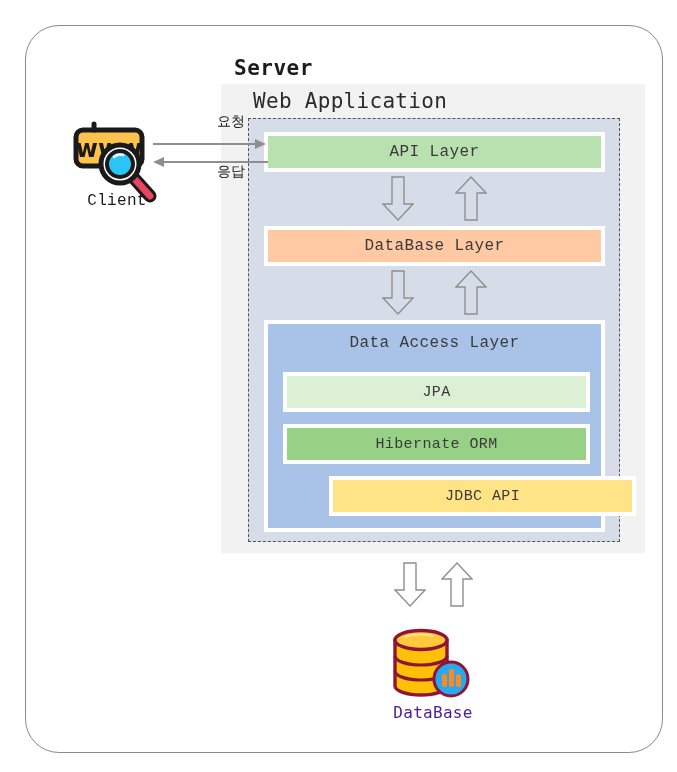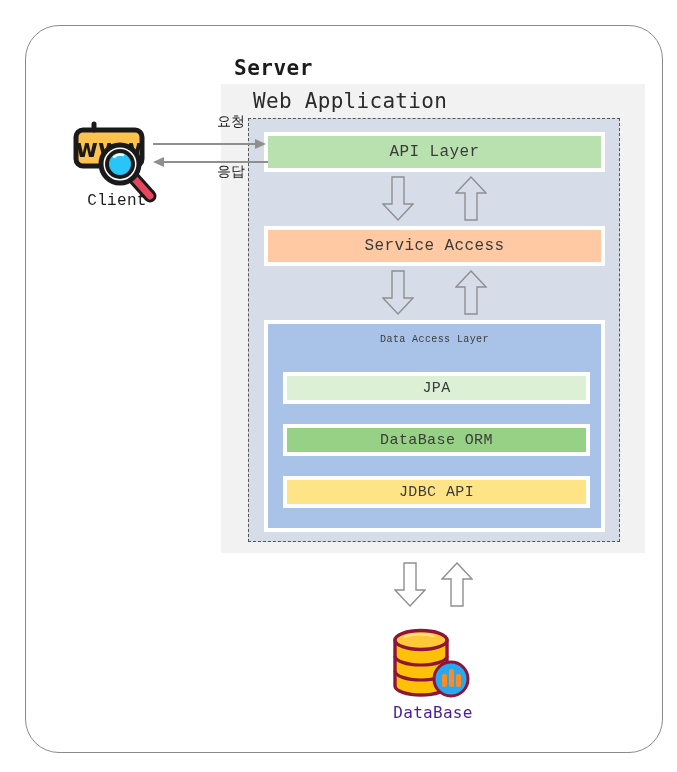--- a/index.html
+++ b/index.html
@@ -90,41 +90,41 @@
   }
   #dal-layer {
     left: 264px; top: 320px; width: 341px; height: 212px;
     background: #a9c3e8;
     display: block;
   }
   #dal-title {
     position: absolute;
     left: 0; right: 0; top: 10px;
     text-align: center;
-    font-size: 10px;
+    font-size: 16px;
     color: #3b3b3b;
     letter-spacing: 0.4px;
   }
   .sublayer {
     position: absolute;
     left: 15px;
     width: 307px;
-    height: 32px;
+    height: 40px;
     box-sizing: border-box;
     border: 4px solid #ffffff;
     display: flex;
     align-items: center;
     justify-content: center;
     font-size: 15px;
     color: #3b3b3b;
     letter-spacing: 0.4px;
   }
   #jpa-box        { top: 48px;  background: #dcf0d6; }
   #hibernate-box  { top: 100px; background: #97d186; }
-  #jdbc-box       { top: 152px; background: #ffe487; }
+  #jdbc-box       { top: 152px; background: #ffe487; margin-left: 46px; }
 
   
   .block-arrow { position: absolute; }
 
   
   #client-group {
     position: absolute;
     left: 62px;
     top: 112px;
     width: 110px;
@@ -180,30 +180,30 @@
 <div id="server-label">Server</div>
 <div id="server-box"></div>
 <div id="webapp-label">Web Application</div>
 <div id="webapp-box"></div>
 
 <div class="layer" id="api-layer">
   <span>API Layer</span>
 </div>
 
 <div class="layer" id="service-layer">
-  <span>Service Access</span>
+  <span>DataBase Layer</span>
 </div>
 
 <div class="layer" id="dal-layer">
   <div id="dal-title">Data Access Layer</div>
   <div class="sublayer" id="jpa-box">
     <span>JPA</span>
   </div>
   <div class="sublayer" id="hibernate-box">
-    <span>DataBase ORM</span>
+    <span>Hibernate ORM</span>
   </div>
   <div class="sublayer" id="jdbc-box">
     <span>JDBC API</span>
   </div>
 </div>
 
 <svg class="block-arrow" style="left:382px; top:176px;" width="32" height="46">
   <polygon points="10,1 22,1 22,28 31,28 16,44 1,28 10,28" fill="#d6dce8" stroke="#8f8f8f" stroke-width="1.4"></polygon>
 </svg>
 <svg class="block-arrow" style="left:455px; top:176px;" width="32" height="46">

